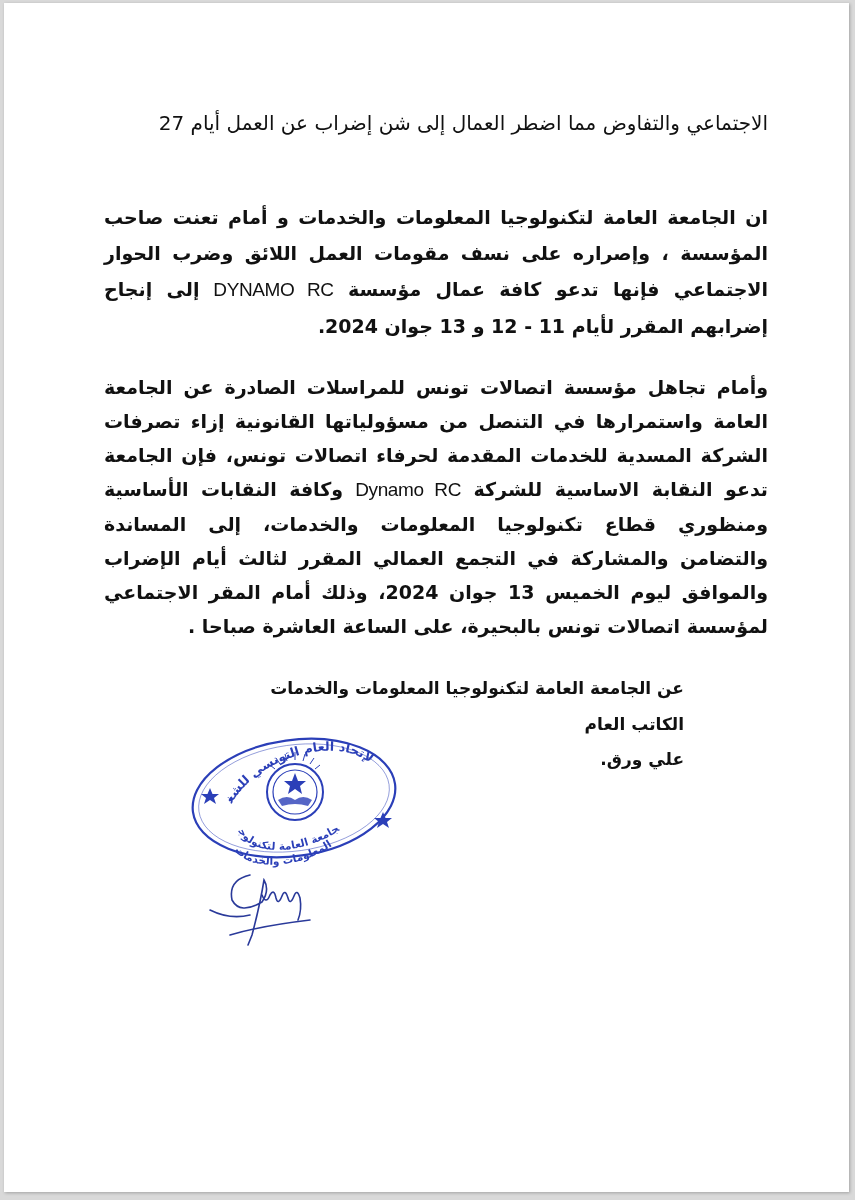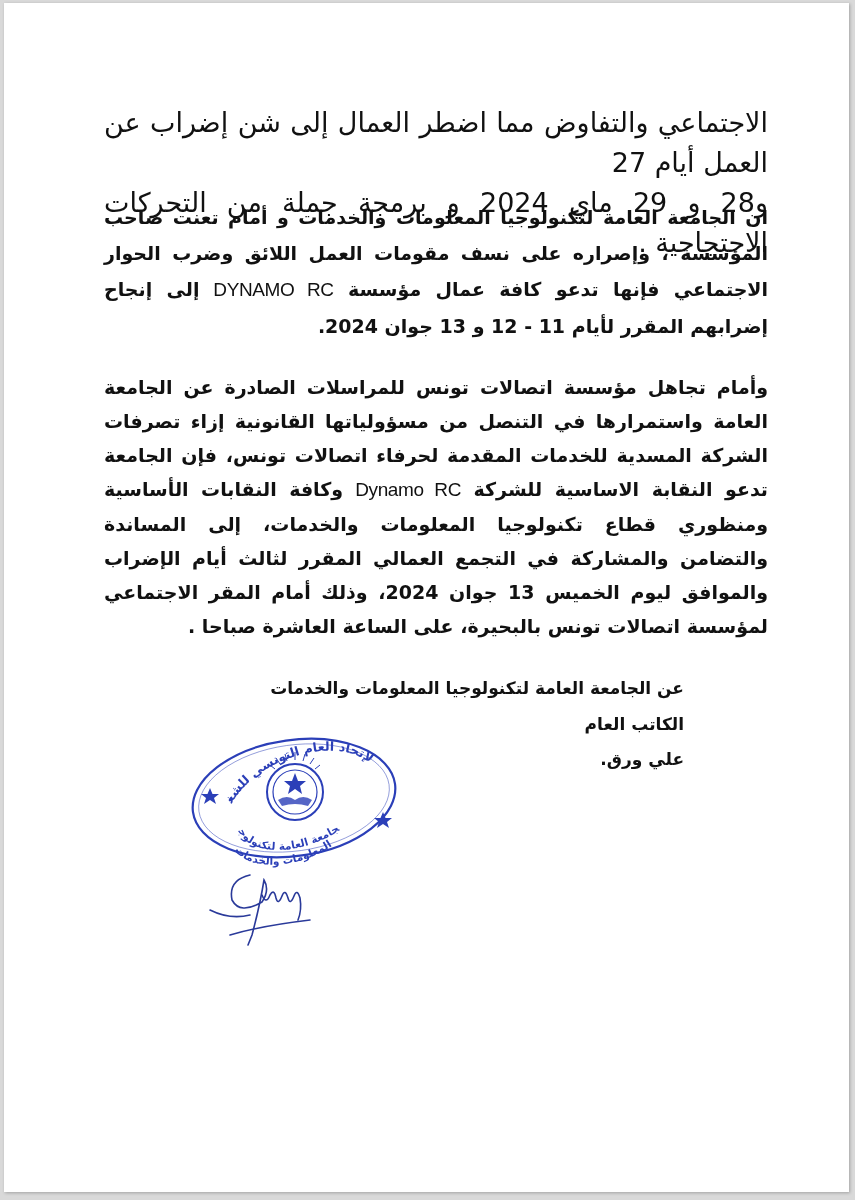--- a/index.html
+++ b/index.html
@@ -33,21 +33,21 @@
       left: 0;
       width: 664px;
       direction: rtl;
       text-align: justify;
       text-align-last: right;
       color: #111;
       font-family: "DejaVu Sans", sans-serif;
     }
     #p1 {
       top: 100px;
-      font-size: 27px;
+      font-size: 20px;
       line-height: 40px;
       font-weight: normal;
       letter-spacing: -0.2px;
     }
     #p2 {
       top: 196px;
       font-size: 19px;
       line-height: 36px;
       font-weight: bold;
       letter-spacing: -0.4px;
@@ -90,21 +90,20 @@
   </style>
 </head>
 <body>
 
 <div class="page">
 
   <div class="content">
 
     <p class="para" id="p1">
       <span>الاجتماعي والتفاوض مما اضطر العمال إلى شن إضراب عن العمل أيام 27</span><br>
-      <span>و28 و 29 ماي 2024 و برمجة جملة من التحركات الاحتجاجية .</span>
     </p>
 
     <p class="para" id="p2">
       <span>ان الجامعة العامة لتكنولوجيا المعلومات والخدمات و أمام تعنت صاحب المؤسسة ، وإصراره على نسف مقومات العمل اللائق وضرب الحوار الاجتماعي فإنها تدعو كافة عمال مؤسسة</span>
       <span class="latin">DYNAMO RC</span>
       <span>إلى إنجاح إضرابهم المقرر لأيام 11 - 12 و 13 جوان 2024.</span>
     </p>
 
     <p class="para" id="p3">
       <span>وأمام تجاهل مؤسسة اتصالات تونس للمراسلات الصادرة عن الجامعة العامة واستمرارها في التنصل من مسؤولياتها القانونية إزاء تصرفات الشركة المسدية للخدمات المقدمة لحرفاء اتصالات تونس، فإن الجامعة تدعو النقابة الاساسية للشركة</span>

